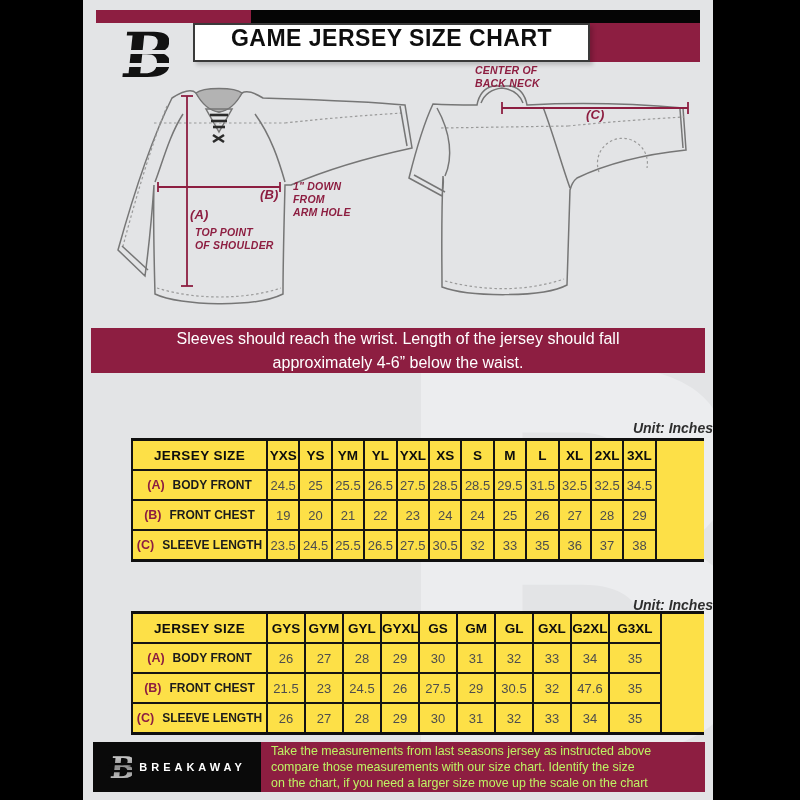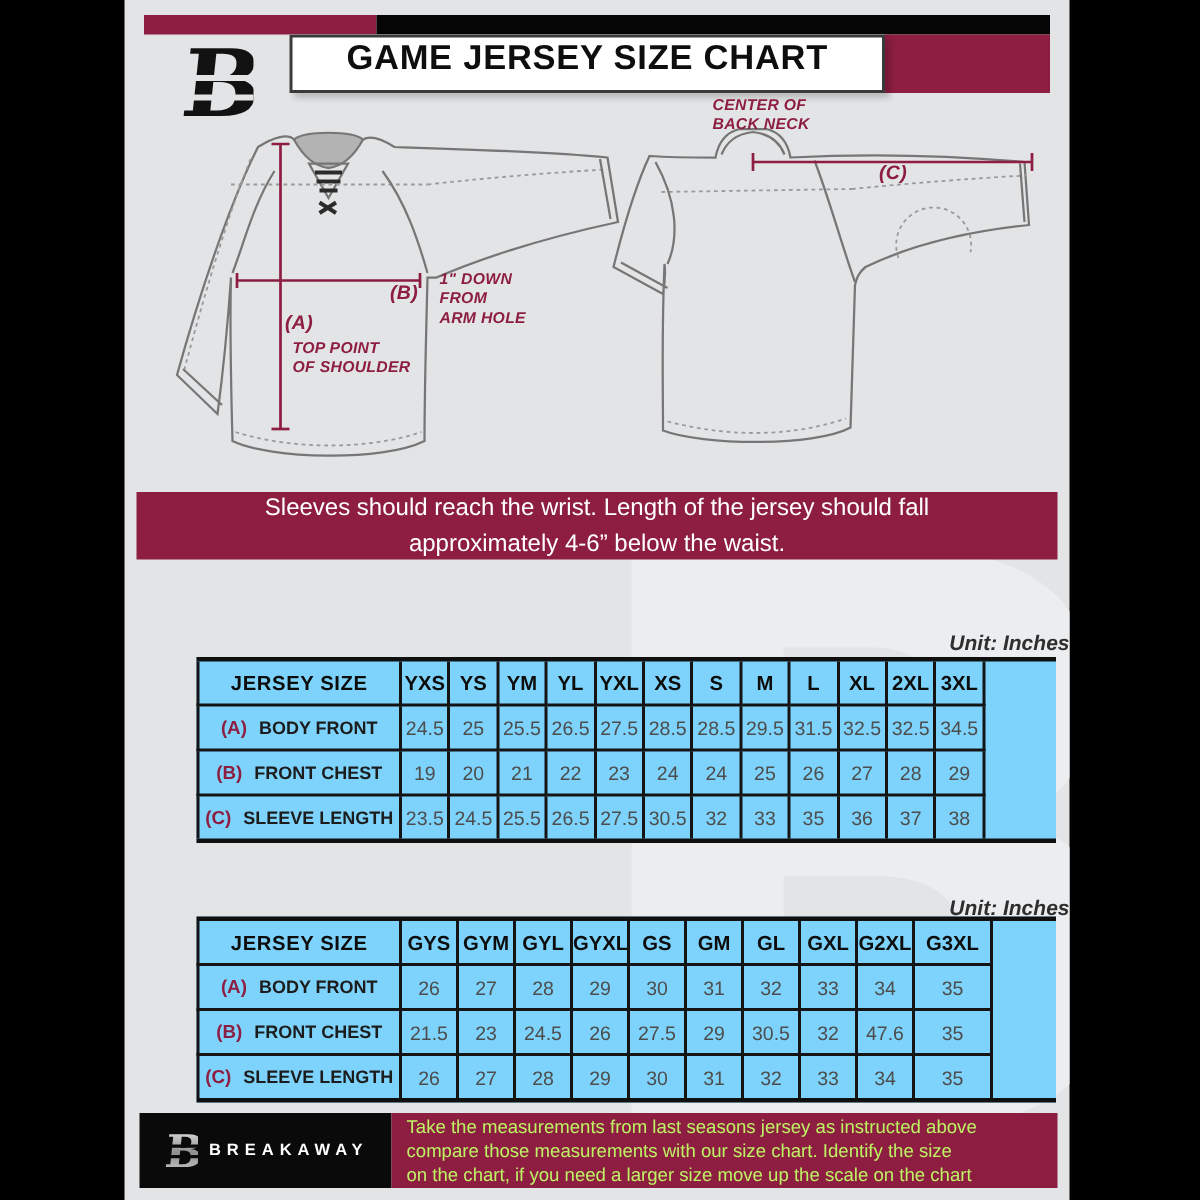--- a/index.html
+++ b/index.html
@@ -50,21 +50,21 @@
   }
   .sec-heading span{
     color:#fff;font-weight:700;font-size:19px;letter-spacing:1px;transform:scaleY(1.12);
   }
   .unit{
     position:absolute;left:0;width:630px;text-align:right;font-size:14px;
     font-weight:bold;font-style:italic;color:#2e2e2e;z-index:1;
   }
   
   .size-table-box{
-    position:absolute;left:48px;width:573px;background:#7dd3fc;z-index:1;
+    position:absolute;left:48px;width:573px;background:#fde047;z-index:1;
     border-top:3px solid #101010;border-bottom:3px solid #101010;box-sizing:border-box;
   }
   table.size-table{border-collapse:collapse;table-layout:fixed;width:100%;}
   table.size-table th,table.size-table td{
     border:2px solid #141414;height:28px;text-align:center;padding:0;overflow:hidden;
   }
   table.size-table thead th{border-top:0;font-size:13.5px;font-weight:700;color:#0d0d0d;}
   table.size-table tr:last-child td{border-bottom:0;}
   th.size-label{font-size:11.5px;font-weight:700;letter-spacing:.4px;color:#1c1c1c;}
   td.row-label{text-align:left;padding-left:13px;font-size:12px;font-weight:700;color:#1c1c1c;}

